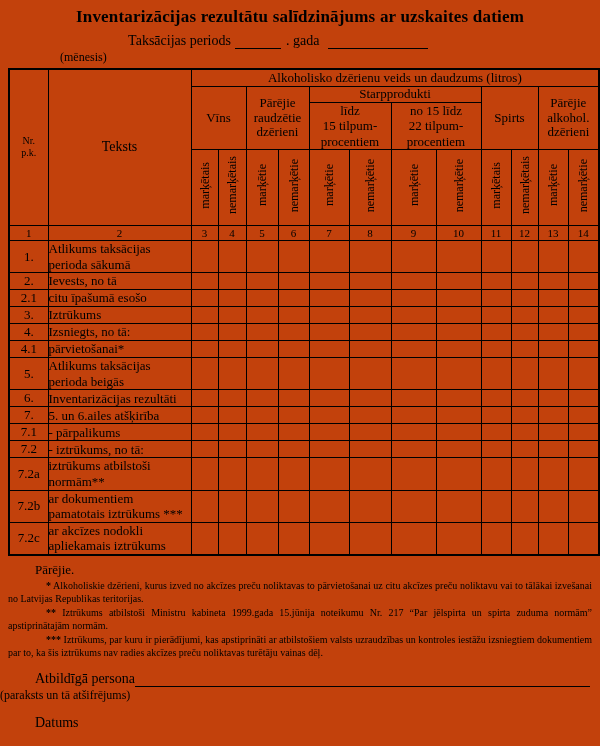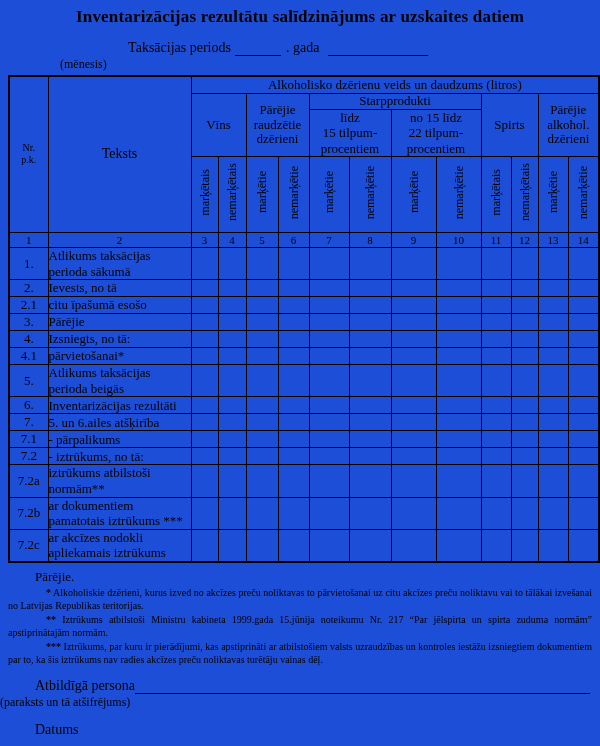--- a/index.html
+++ b/index.html
@@ -1,22 +1,22 @@
 <!DOCTYPE html>
 <html><head>
 <meta charset="utf-8">
 <style>
   html,body { margin:0; padding:0; background:#fff; }
   .page {
-    width:600px; height:746px; background:#1d4ed8; color:#000;
+    width:600px; height:746px; background:#c2410c; color:#000;
     font-family:"Liberation Serif","DejaVu Serif",serif;
     position:relative; overflow:hidden;
   }
   .title { text-align:center; font-weight:bold; font-size:17px; padding-top:7px; letter-spacing:.2px; }
-  .subtitle { text-align:center; font-size:14px; margin-top:13px; padding-right:44px; }
+  .subtitle { text-align:center; font-size:14px; margin-top:6px; padding-right:44px; }
   .blank { display:inline-block; border-bottom:1px solid #000; height:13px; vertical-align:bottom; }
   .b1 { width:46px; margin:0 1px; }
   .b2 { width:100px; margin-left:5px; }
   .mensis-row { text-align:left; font-size:12px; padding-left:60px; margin-top:1px; }
 
   table.inv { border-collapse:collapse; table-layout:fixed; width:590px; margin:3px 0 0 8px; border:2px solid #000; }
   table.inv th, table.inv td { border:1px solid #000; font-weight:normal; padding:0; vertical-align:middle; }
   .h-span { font-size:13px; text-align:center; height:16px; }
   .h-nr { font-size:10px; text-align:center; white-space:pre-line; line-height:1.25; }
   .h-teksts { font-size:14px; text-align:center; }
@@ -168,21 +168,21 @@
           <td class="cd"></td>
           <td class="cd"></td>
           <td class="cd"></td>
           <td class="cd"></td>
           <td class="cd"></td>
           <td class="cd"></td>
           <td class="cd"></td>
         </tr>
     <tr class="body-row">
       <td class="c-nr">3.</td>
-      <td class="c-text">Pārējie</td>
+      <td class="c-text">Iztrūkums</td>
     <td class="cd"></td>
           <td class="cd"></td>
           <td class="cd"></td>
           <td class="cd"></td>
           <td class="cd"></td>
           <td class="cd"></td>
           <td class="cd"></td>
           <td class="cd"></td>
           <td class="cd"></td>
           <td class="cd"></td>

